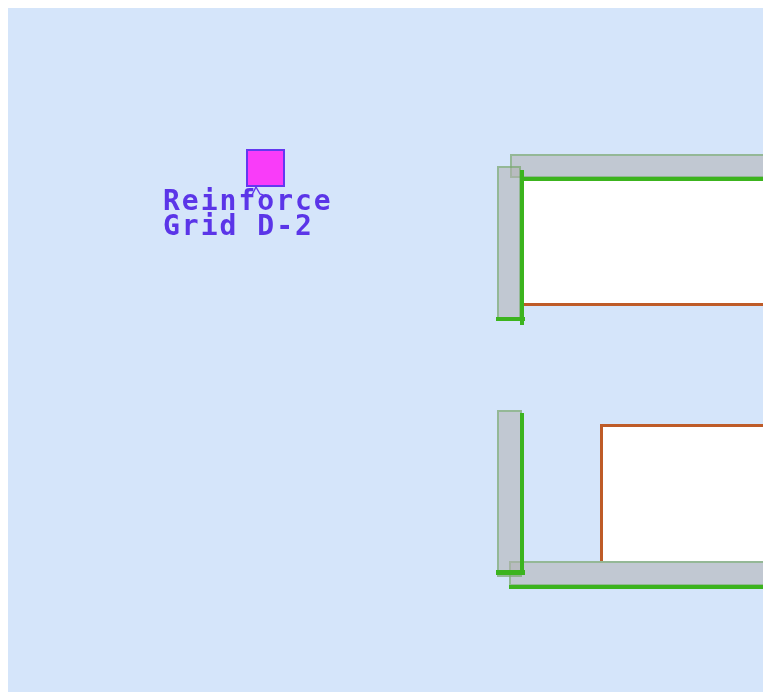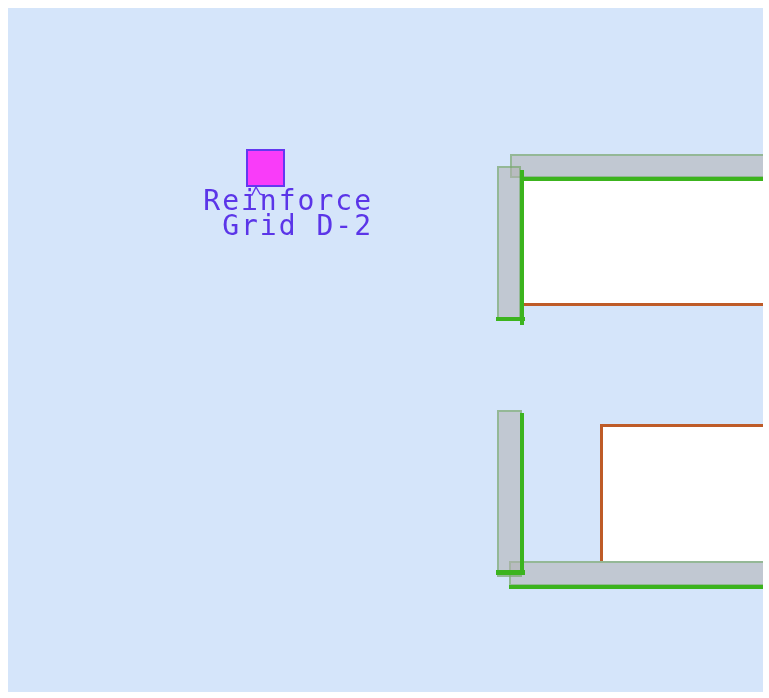--- a/index.html
+++ b/index.html
@@ -50,24 +50,24 @@
   #marker{
     left:238px;top:141px;width:39px;height:38px;
     box-sizing:border-box;
     background:var(--marker-fill,#F93CF9);
     border:2.5px solid var(--marker-border,#6438F0);
     z-index:5;
   }
   #leader{left:240px;top:178px;width:18px;height:10px;z-index:5;}
   #label{
     left:155px;top:180px;width:210px;
-    text-align:right;
+    text-align:left;
     font-size:28px;line-height:25px;
     letter-spacing:2px;
-    font-weight:normal;
+    font-weight:bold;
     color:var(--label,#5B35E8);
     z-index:5;
     white-space:nowrap;
   }
   #label .line{display:block;}
 </style>
 </head>
 <body style="--bg: #D5E5FA; --margin: #FFFFFF; --wall-fill: rgba(176,176,176,0.55); --wall-outline: rgba(80,160,60,0.40); --green: #3CB41E; --brown: #BE5B28; --room: #FFFFFF; --marker-fill: #F93CF9; --marker-border: #6438F0; --label: #5B35E8;">
 
 <div id="canvas">

